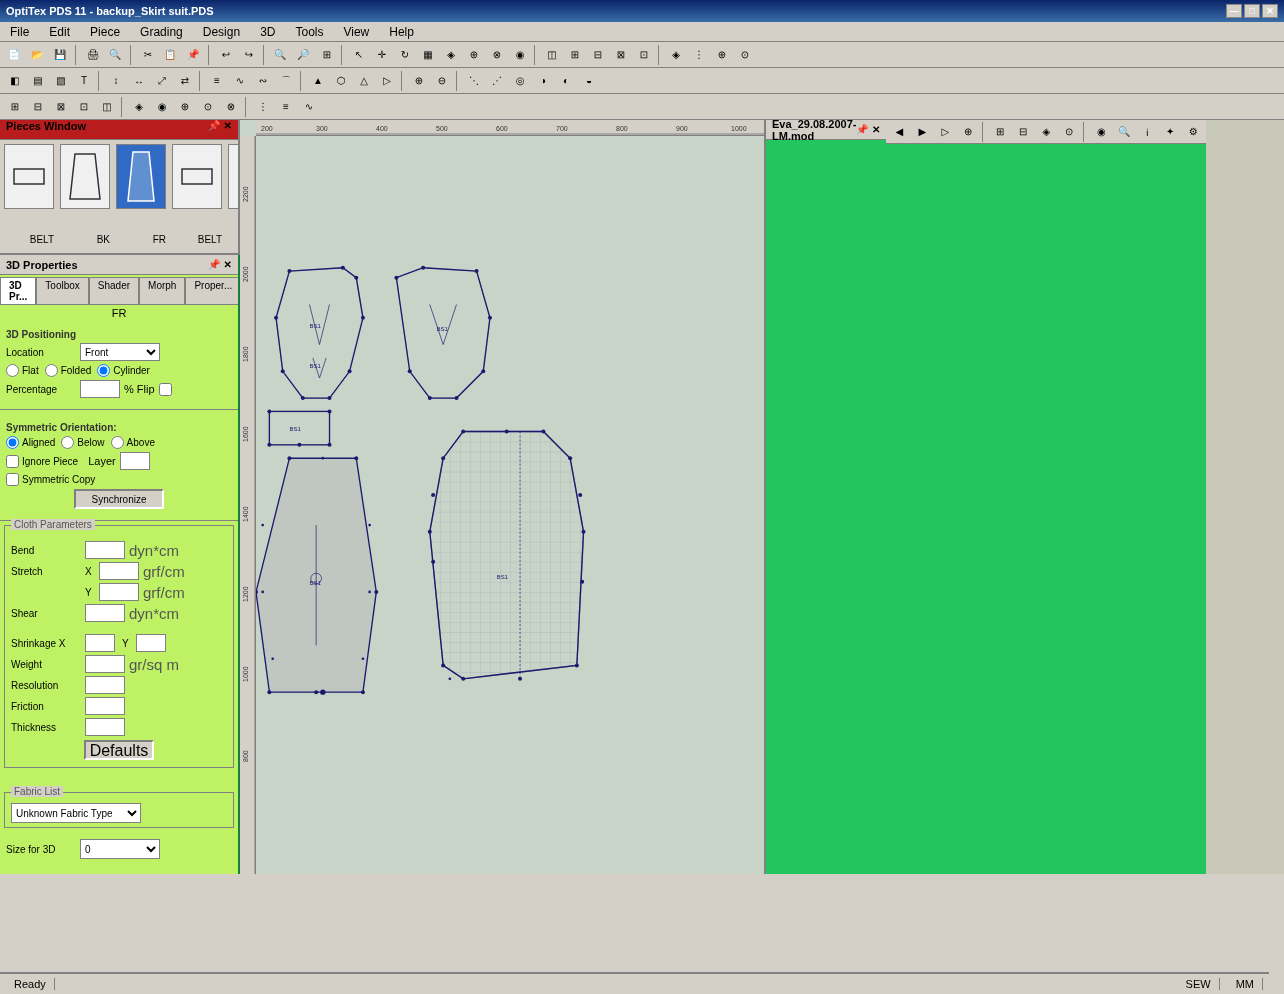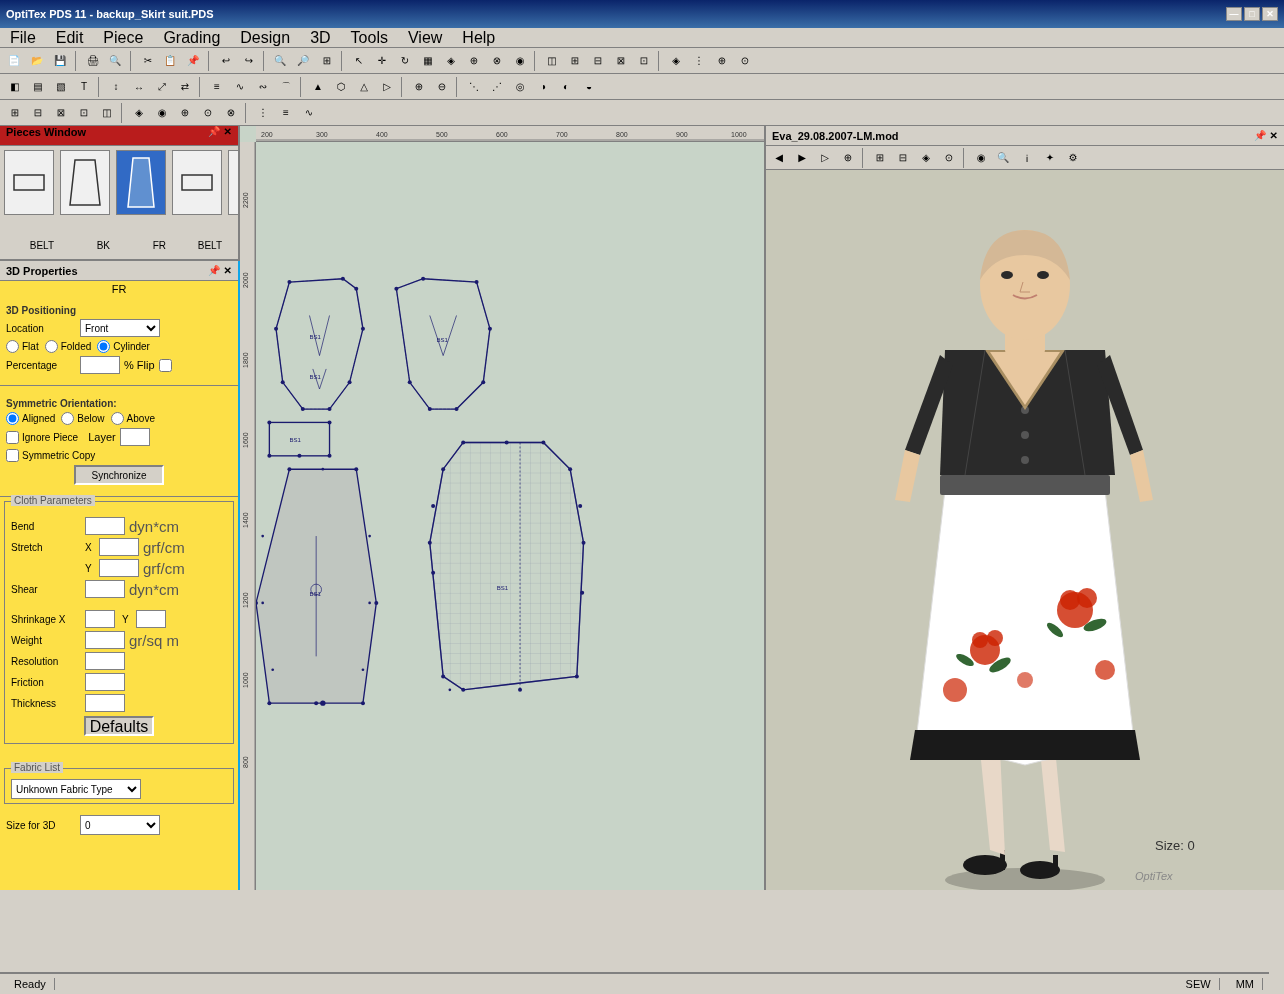--- a/index.html
+++ b/index.html
@@ -1,33 +1,33 @@
 <!DOCTYPE html>
 <html><head>
   <meta charset="utf-8">
   <style>
     * { margin: 0; padding: 0; box-sizing: border-box; }
     body { width: 1284px; height: 994px; overflow: hidden; font-family: 'Segoe UI', Tahoma, Arial, sans-serif; font-size: 11px; background: #d4d0c8; }
 
     
     .title-bar {
-      height: 28px;
+      height: 22px;
       background: linear-gradient(to bottom, #0a246a, #3a6ea8);
       display: flex; align-items: center; justify-content: space-between;
       padding: 0 6px; color: white; font-size: 11px; font-weight: bold;
     }
     .title-bar-controls { display: flex; gap: 2px; }
     .title-btn { width: 16px; height: 14px; background: #d4d0c8; border: 1px solid #888; font-size: 9px; display: flex; align-items: center; justify-content: center; cursor: pointer; }
 
     
     .menu-bar {
       height: 20px; background: #d4d0c8; border-bottom: 1px solid #808080;
       display: flex; align-items: center; padding: 0 4px; gap: 8px;
     }
-    .menu-item { padding: 2px 6px; cursor: pointer; font-size: 16px; }
+    .menu-item { padding: 2px 6px; cursor: pointer; font-size: 12px; }
 
     
     .toolbar { height: 26px; background: #d4d0c8; border-bottom: 1px solid #808080; display: flex; align-items: center; padding: 2px 4px; gap: 1px; flex-wrap: nowrap; overflow: hidden; }
     .tb-btn { width: 22px; height: 22px; background: #d4d0c8; border: 1px solid transparent; display: flex; align-items: center; justify-content: center; cursor: pointer; font-size: 10px; }
     .tb-sep { width: 4px; height: 20px; border-left: 1px solid #808080; margin: 0 2px; }
 
     .toolbar2 { height: 26px; }
     .toolbar3 { height: 26px; }
     .pieces-window-header {
       height: 20px; background: #b91c1c; border-bottom: 1px solid #808080;
@@ -37,34 +37,34 @@
     .pieces-content { display: flex; padding: 4px; gap: 6px; overflow-x: auto; height: 110px; }
     .piece-item { display: flex; flex-direction: column; align-items: flex-end; width: 55px; cursor: pointer; gap: 23px; }
     .piece-thumb { width: 50px; height: 65px; border: 1px solid #808080; background: #f0f0f0; display: flex; align-items: center; justify-content: center; }
     .piece-thumb.selected { background: #316ac5; }
     .piece-label { font-size: 10px; text-align: center; margin-top: 2px; }
 
     
     .view-3d {
       width: 520px; min-width: 520px;
       background: #22c55e; border-left: 2px solid #808080;
-      display: flex; flex-direction: column;
+      display: flex; flex-direction: row;
     }
     .view-3d-header {
       height: 20px; background: #d4d0c8; border-bottom: 1px solid #808080;
       display: flex; align-items: center; justify-content: space-between;
       padding: 0 6px; font-weight: bold; font-size: 11px;
     }
     .view-3d-toolbar { height: 24px; background: #d4d0c8; border-bottom: 1px solid #808080; display: flex; align-items: center; padding: 2px; gap: 1px; }
     .view-3d-content { flex: 1; background: #c8c8b8; position: relative; display: flex; align-items: center; justify-content: center; }
 
     
     .props-panel {
-      width: 240px; background: #fde047;
-      border-right: 2px solid #0ea5e9;
+      width: 240px; background: #bef264;
+      border-right: 2px solid #15803d;
       font-size: 11px; overflow-y: auto;
       padding-bottom: 8px;
     }
     .props-header {
       height: 20px; background: #d4d0c8; border-bottom: 1px solid #808080;
       display: flex; align-items: center; justify-content: space-between;
       padding: 0 6px; font-weight: bold;
     }
     .props-tabs { display: flex; border-bottom: 1px solid #808080; }
     .props-tab { padding: 2px 8px; border: 1px solid #808080; border-bottom: none; background: #d4d0c8; cursor: pointer; font-size: 10px; margin-top: 2px; }
@@ -277,20 +277,27 @@
     </div>
 
     <div class="props-panel" style="flex:1; overflow-y:auto;">
       <div class="props-header">
         <span>3D Properties</span>
         <div style="display:flex;gap:3px;">
           <span style="cursor:pointer;font-size:10px;">📌</span>
           <span style="cursor:pointer;font-size:10px;">✕</span>
         </div>
       </div>
+      <div class="props-tabs">
+        <div class="props-tab active">3D Pr...</div>
+        <div class="props-tab">Toolbox</div>
+        <div class="props-tab">Shader</div>
+        <div class="props-tab">Morph</div>
+        <div class="props-tab">Proper...</div>
+      </div>
       <div class="props-fr-label">FR</div>
 
       <div class="props-section">
         <div class="props-section-title">3D Positioning</div>
         <div class="props-row">
           <span class="props-label">Location</span>
           <select class="props-select" style="width:80px;">
             <option>Front</option>
             <option>Back</option>
             <option>Left</option>

